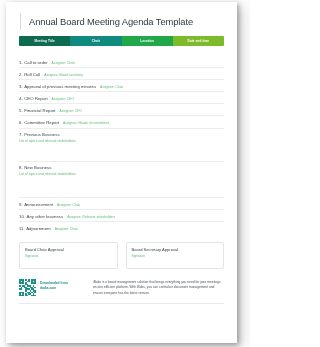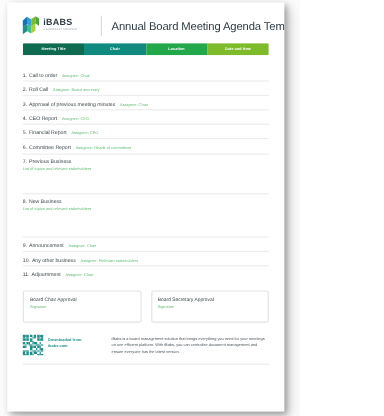--- a/index.html
+++ b/index.html
@@ -226,37 +226,20 @@
     background: #e8eaeb;
   }
 </style>
 </head>
 <body>
 
 <div id="page-wrap">
   <div id="doc-page">
 
     <div class="hdr">
-      <div class="logo-block">
-        <div class="logo-mark">
-          <svg viewBox="0 0 30 32" width="15" height="16" aria-hidden="true">
-            <polygon points="2,8 9,2 9,14 2,20" fill="#1b6fb5"></polygon>
-            <polygon points="9,2 16,6 16,18 9,14" fill="#2fa3d8"></polygon>
-            <polygon points="2,20 9,14 9,26 2,31" fill="#1f8f8a"></polygon>
-            <polygon points="9,14 16,18 16,30 9,26" fill="#3fbf8f"></polygon>
-            <polygon points="16,6 23,1 23,13 16,18" fill="#7dbb2b"></polygon>
-            <polygon points="23,1 29,5 29,17 23,13" fill="#48a83a"></polygon>
-            <polygon points="16,18 23,13 23,25 16,30" fill="#a6cf3a"></polygon>
-          </svg>
-        </div>
-        <div class="logo-text-col">
-          <div class="logo-word">iBABS</div>
-          <div class="logo-sub">A EUROCAST COMPANY</div>
-        </div>
-      </div>
       <div class="hdr-div"></div>
       <div class="doc-title">Annual Board Meeting Agenda Template</div>
     </div>
 
     <div class="tabbar" id="tabbar">
         <div class="tab" style="background: rgb(15, 107, 79);">Meeting Title</div>
         <div class="tab" style="background: rgb(16, 137, 127);">Chair</div>
         <div class="tab" style="background: rgb(34, 168, 75);">Location</div>
         <div class="tab" style="background: rgb(125, 187, 43);">Date and time</div>
       </div>

